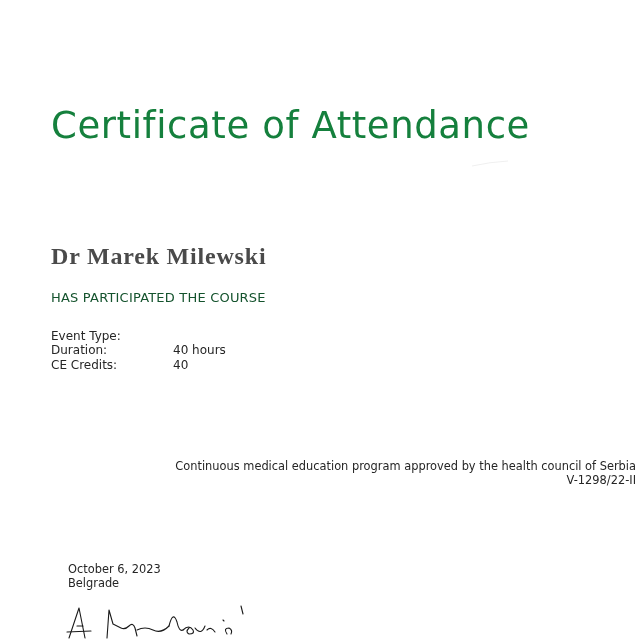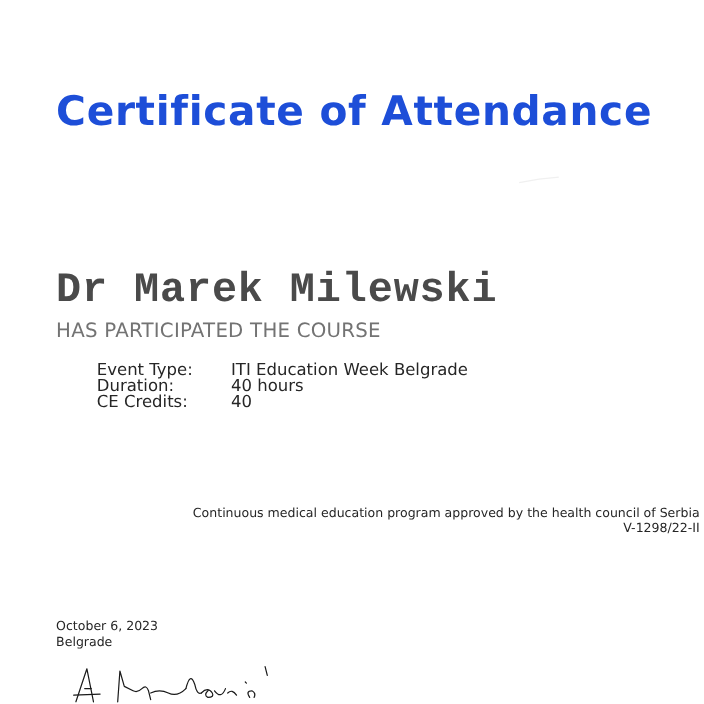--- a/index.html
+++ b/index.html
@@ -11,56 +11,55 @@
       width: 640px;
       height: 640px;
       position: relative;
       overflow: hidden;
       font-family: "DejaVu Sans", sans-serif;
       color: #222;
     }
     .title {
       position: absolute;
       left: 51px;
-      top: 80px;
+      top: 104px;
       font-family: "DejaVu Sans", sans-serif;
       font-size: 37px;
-      font-weight: 700;
-      color: #1d4ed8;
+      font-weight: 400;
+      color: #15803d;
       letter-spacing: 0.6px;
       white-space: nowrap;
     }
     .name {
       position: absolute;
       left: 51px;
       top: 243px;
-      font-family: Liberation Mono, monospace;
-      font-size: 38px;
+      font-family: Liberation Serif, serif;
+      font-size: 24px;
       font-weight: bold;
       color: #4a4a4a;
       letter-spacing: 0.8px;
       white-space: nowrap;
     }
     .participated {
       position: absolute;
       left: 51px;
       top: 290px;
-      font-size: 18px;
-      color: #737373;
+      font-size: 13px;
+      color: #14532d;
       letter-spacing: 0.2px;
       white-space: nowrap;
     }
     .details {
       position: absolute;
       left: 51px;
       top: 329px;
-      font-size: 15px;
+      font-size: 12px;
       line-height: 14.3px;
       color: #262626;
-      margin-left: 37px;
     }
     .detail-row {
       display: flex;
       white-space: nowrap;
     }
     .detail-label {
       width: 122px;
       flex: 0 0 122px;
     }
     .approval {
@@ -68,21 +67,21 @@
       left: 0;
       top: 459px;
       width: 636px;
       text-align: right;
       font-size: 11.4px;
       line-height: 14.3px;
       color: #262626;
     }
     .place-date {
       position: absolute;
-      left: 51px;
+      left: 68px;
       top: 562px;
       font-size: 11.4px;
       line-height: 14.3px;
       color: #262626;
     }
     .signature {
       position: absolute;
       left: 65px;
       top: 600px;
       width: 200px;
@@ -107,21 +106,20 @@
     <path d="M2 6 Q20 2 38 1" stroke="#f0f0f0" stroke-width="1.2" fill="none"></path>
   </svg>
 
   <div class="name">Dr Marek Milewski</div>
 
   <div class="participated">HAS PARTICIPATED THE COURSE</div>
 
   <div class="details">
     <div class="detail-row">
       <span class="detail-label">Event Type:</span>
-      <span class="detail-value">ITI Education Week Belgrade</span>
     </div>
     <div class="detail-row">
       <span class="detail-label">Duration:</span>
       <span class="detail-value">40 hours</span>
     </div>
     <div class="detail-row">
       <span class="detail-label">CE Credits:</span>
       <span class="detail-value">40</span>
     </div>
   </div>

